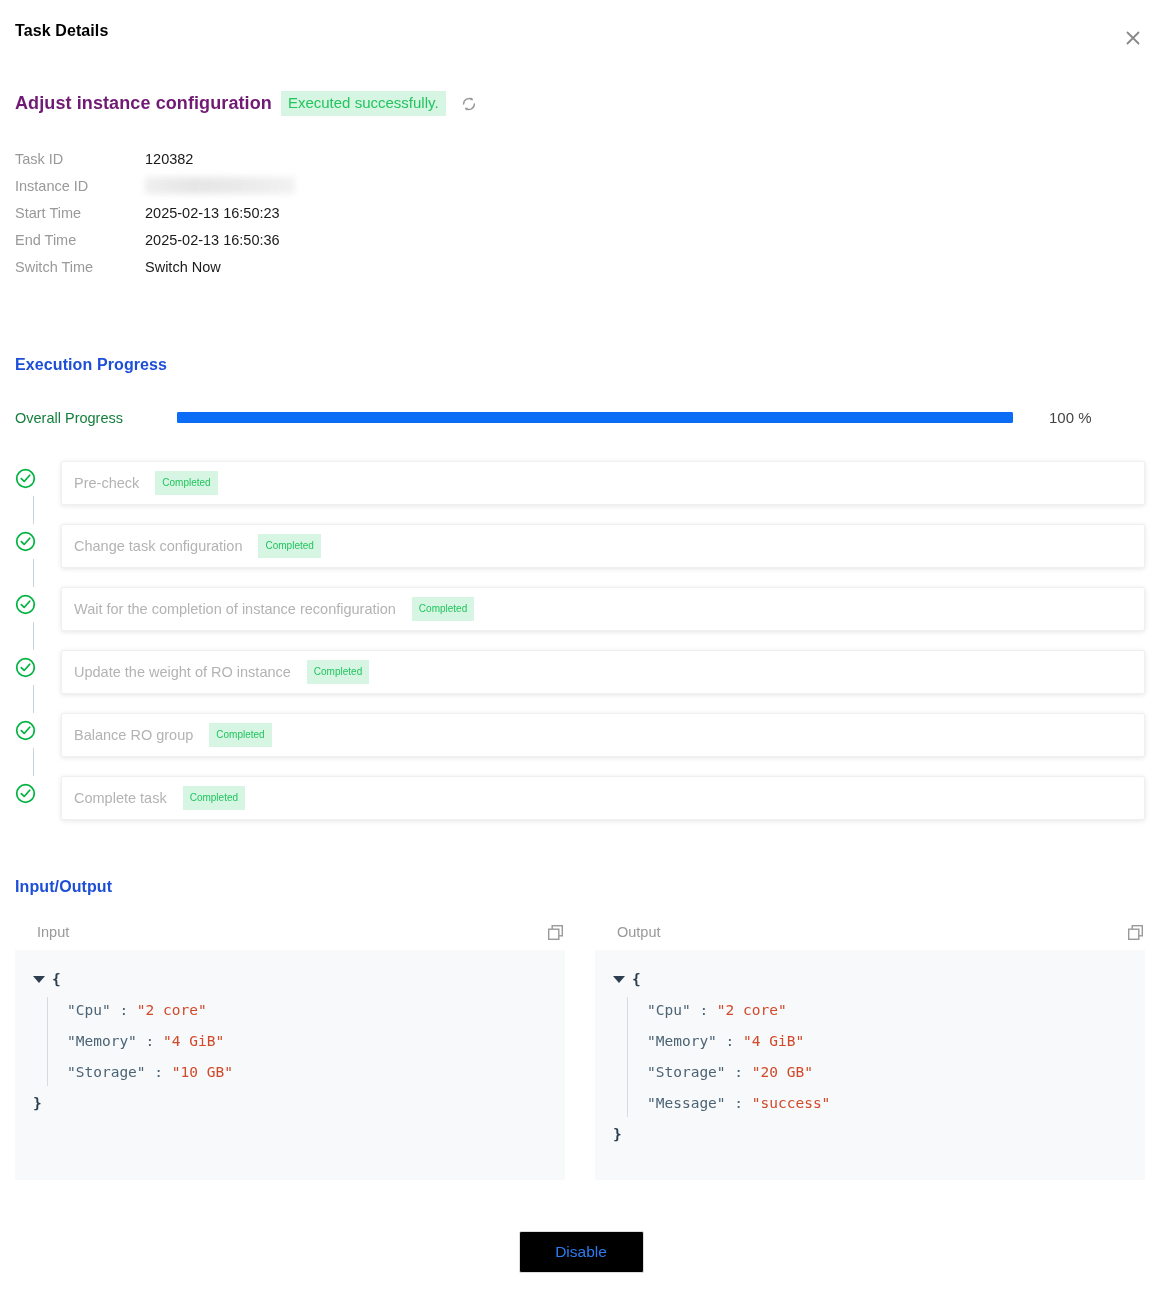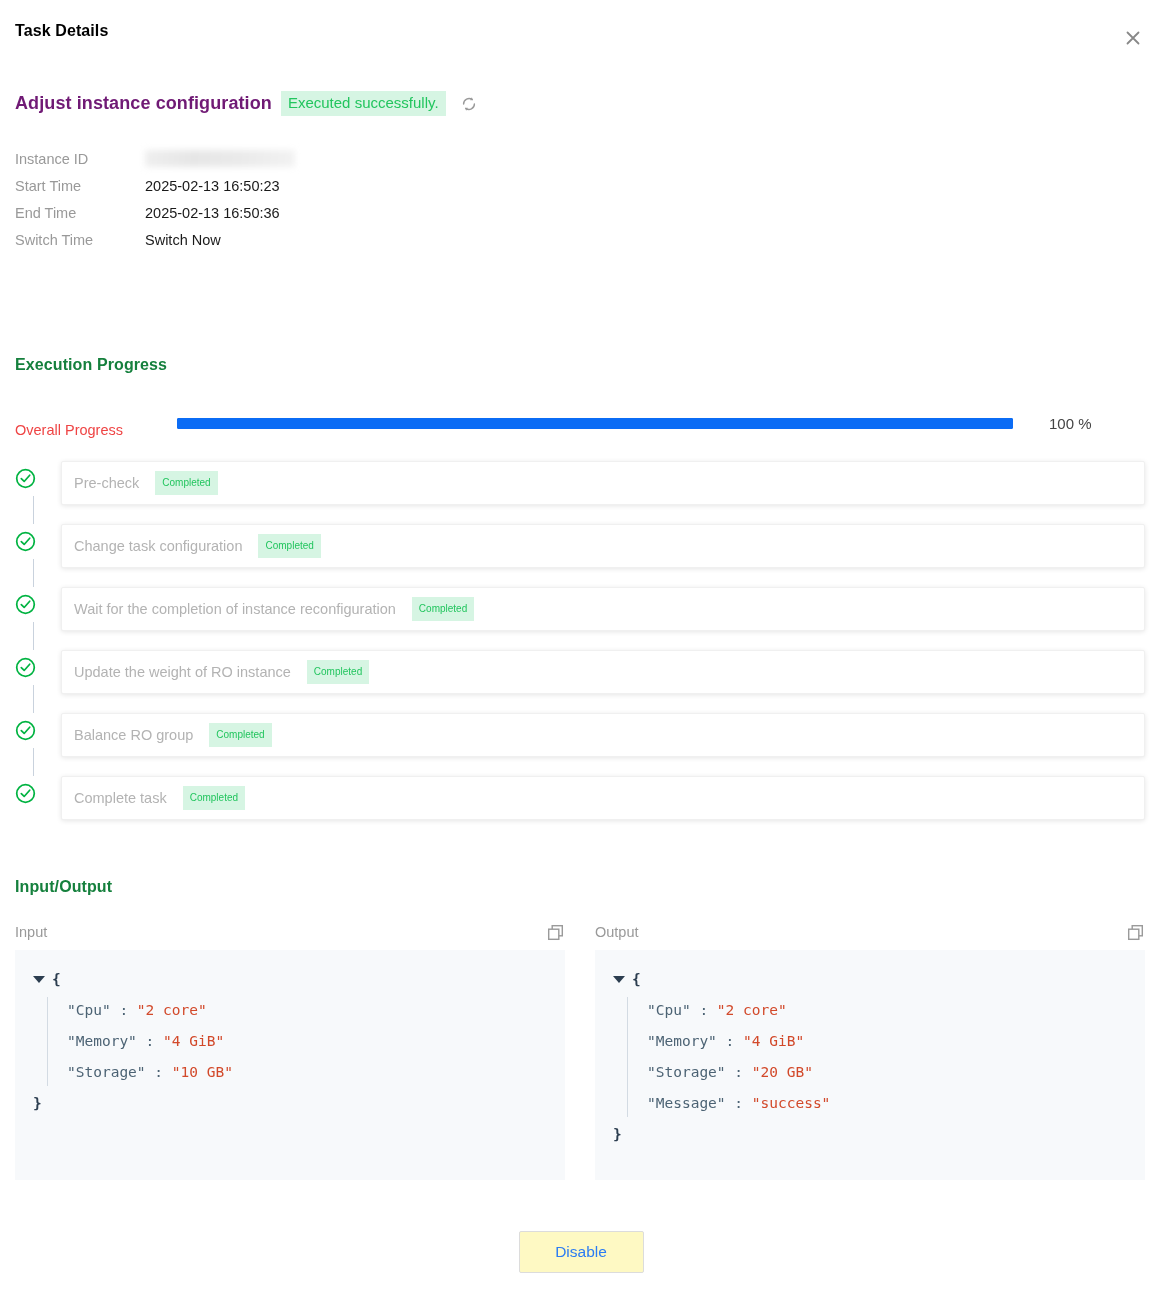--- a/index.html
+++ b/index.html
@@ -98,39 +98,38 @@
     filter: blur(3px);
     border-radius: 1px;
   }
 
   
   .section-title {
     position: absolute;
     left: 15px;
     font-size: 16px;
     font-weight: bold;
-    color: #15803d;
+    color: #1d4ed8;
     letter-spacing: 0.1px;
   }
   #exec-title { top: 356px; }
   #io-title   { top: 878px; }
 
   
   .progress-row {
     position: absolute;
     left: 15px; top: 409px;
     width: 1130px;
     display: flex;
     align-items: center;
   }
   .progress-label {
     font-size: 14.5px;
-    color: #ef4444;
+    color: #15803d;
     width: 162px;
-    margin-top: 13px;
   }
   .progress-track {
     width: 836px;
     height: 11px;
     background: #e8e8e8;
     border-radius: 1px;
     overflow: hidden;
   }
   .progress-fill {
     height: 100%;
@@ -208,20 +207,21 @@
     display: flex;
     gap: 30px;
   }
   .io-col { width: 550px; }
   .io-head {
     display: flex;
     align-items: center;
     justify-content: space-between;
     height: 24px;
     margin-bottom: 6px;
+    margin-left: 22px;
   }
   .io-head-label {
     font-size: 14.5px;
     color: #999999;
   }
   .copy-btn {
     width: 20px; height: 20px;
     cursor: pointer;
     display: flex; align-items: center; justify-content: center;
   }
@@ -274,21 +274,21 @@
   .footer {
     position: absolute;
     left: 0; top: 1231px;
     width: 1162px;
     display: flex;
     justify-content: center;
   }
   .disable-btn {
     width: 125px;
     height: 42px;
-    background: #fef9c3;
+    background: #000000;
     border: 1px solid #dcdcdc;
     border-radius: 2px;
     color: #2b7cf3;
     font-size: 15.5px;
     font-family: "Liberation Sans", sans-serif;
     cursor: pointer;
   }
 </style>
 </head>
 <body>
@@ -309,20 +309,24 @@
     <svg width="18" height="18" viewBox="0 0 20 20" aria-hidden="true">
       <path d="M4 10a6 6 0 0 1 9.6-4.8" stroke="#9a9a9a" stroke-width="1.6" fill="none" stroke-linecap="round"></path>
       <path d="M16 10a6 6 0 0 1-9.6 4.8" stroke="#9a9a9a" stroke-width="1.6" fill="none" stroke-linecap="round"></path>
       <path d="M13.2 2.6 L14.2 5.6 L11.2 5.9 Z" fill="#9a9a9a"></path>
       <path d="M6.8 17.4 L5.8 14.4 L8.8 14.1 Z" fill="#9a9a9a"></path>
     </svg>
   </span>
 </div>
 
 <div class="info-list">
+  <div class="info-row">
+    <div class="info-label">Task ID</div>
+    <div class="info-value">120382</div>
+  </div>
   <div class="info-row">
     <div class="info-label">Instance ID</div>
     <div class="info-value redacted"></div>
   </div>
   <div class="info-row">
     <div class="info-label">Start Time</div>
     <div class="info-value">2025-02-13 16:50:23</div>
   </div>
   <div class="info-row">
     <div class="info-label">End Time</div>

